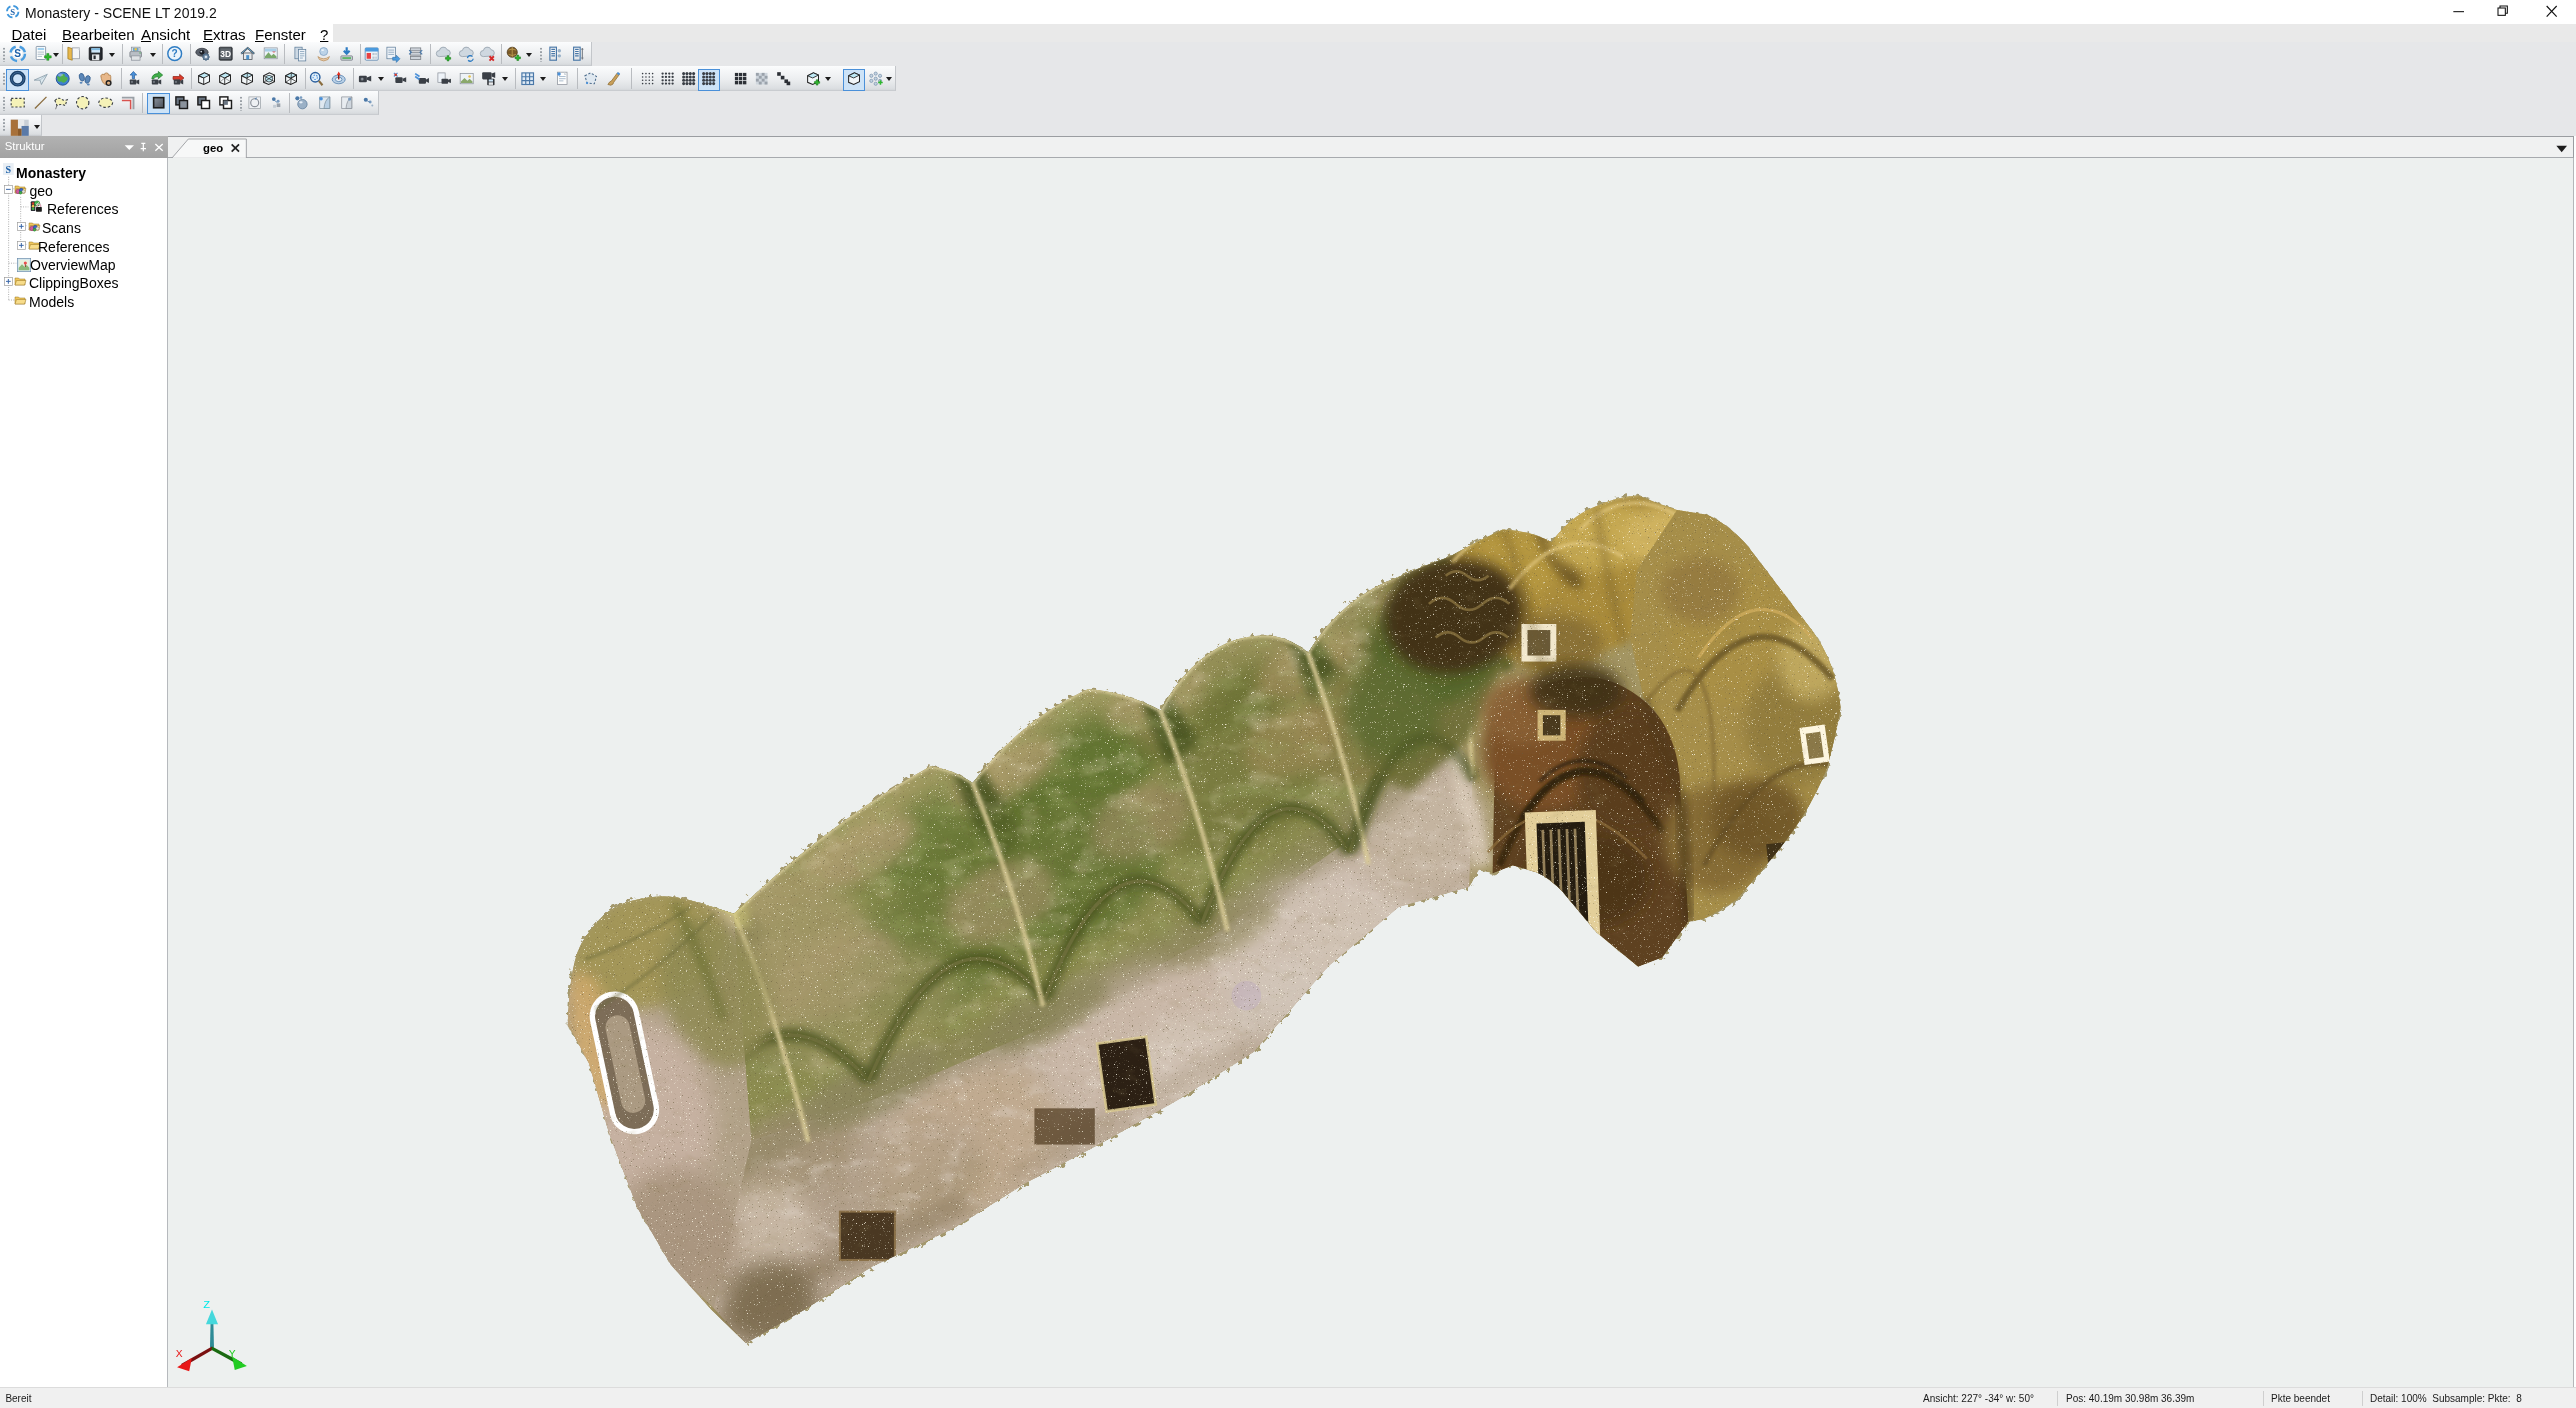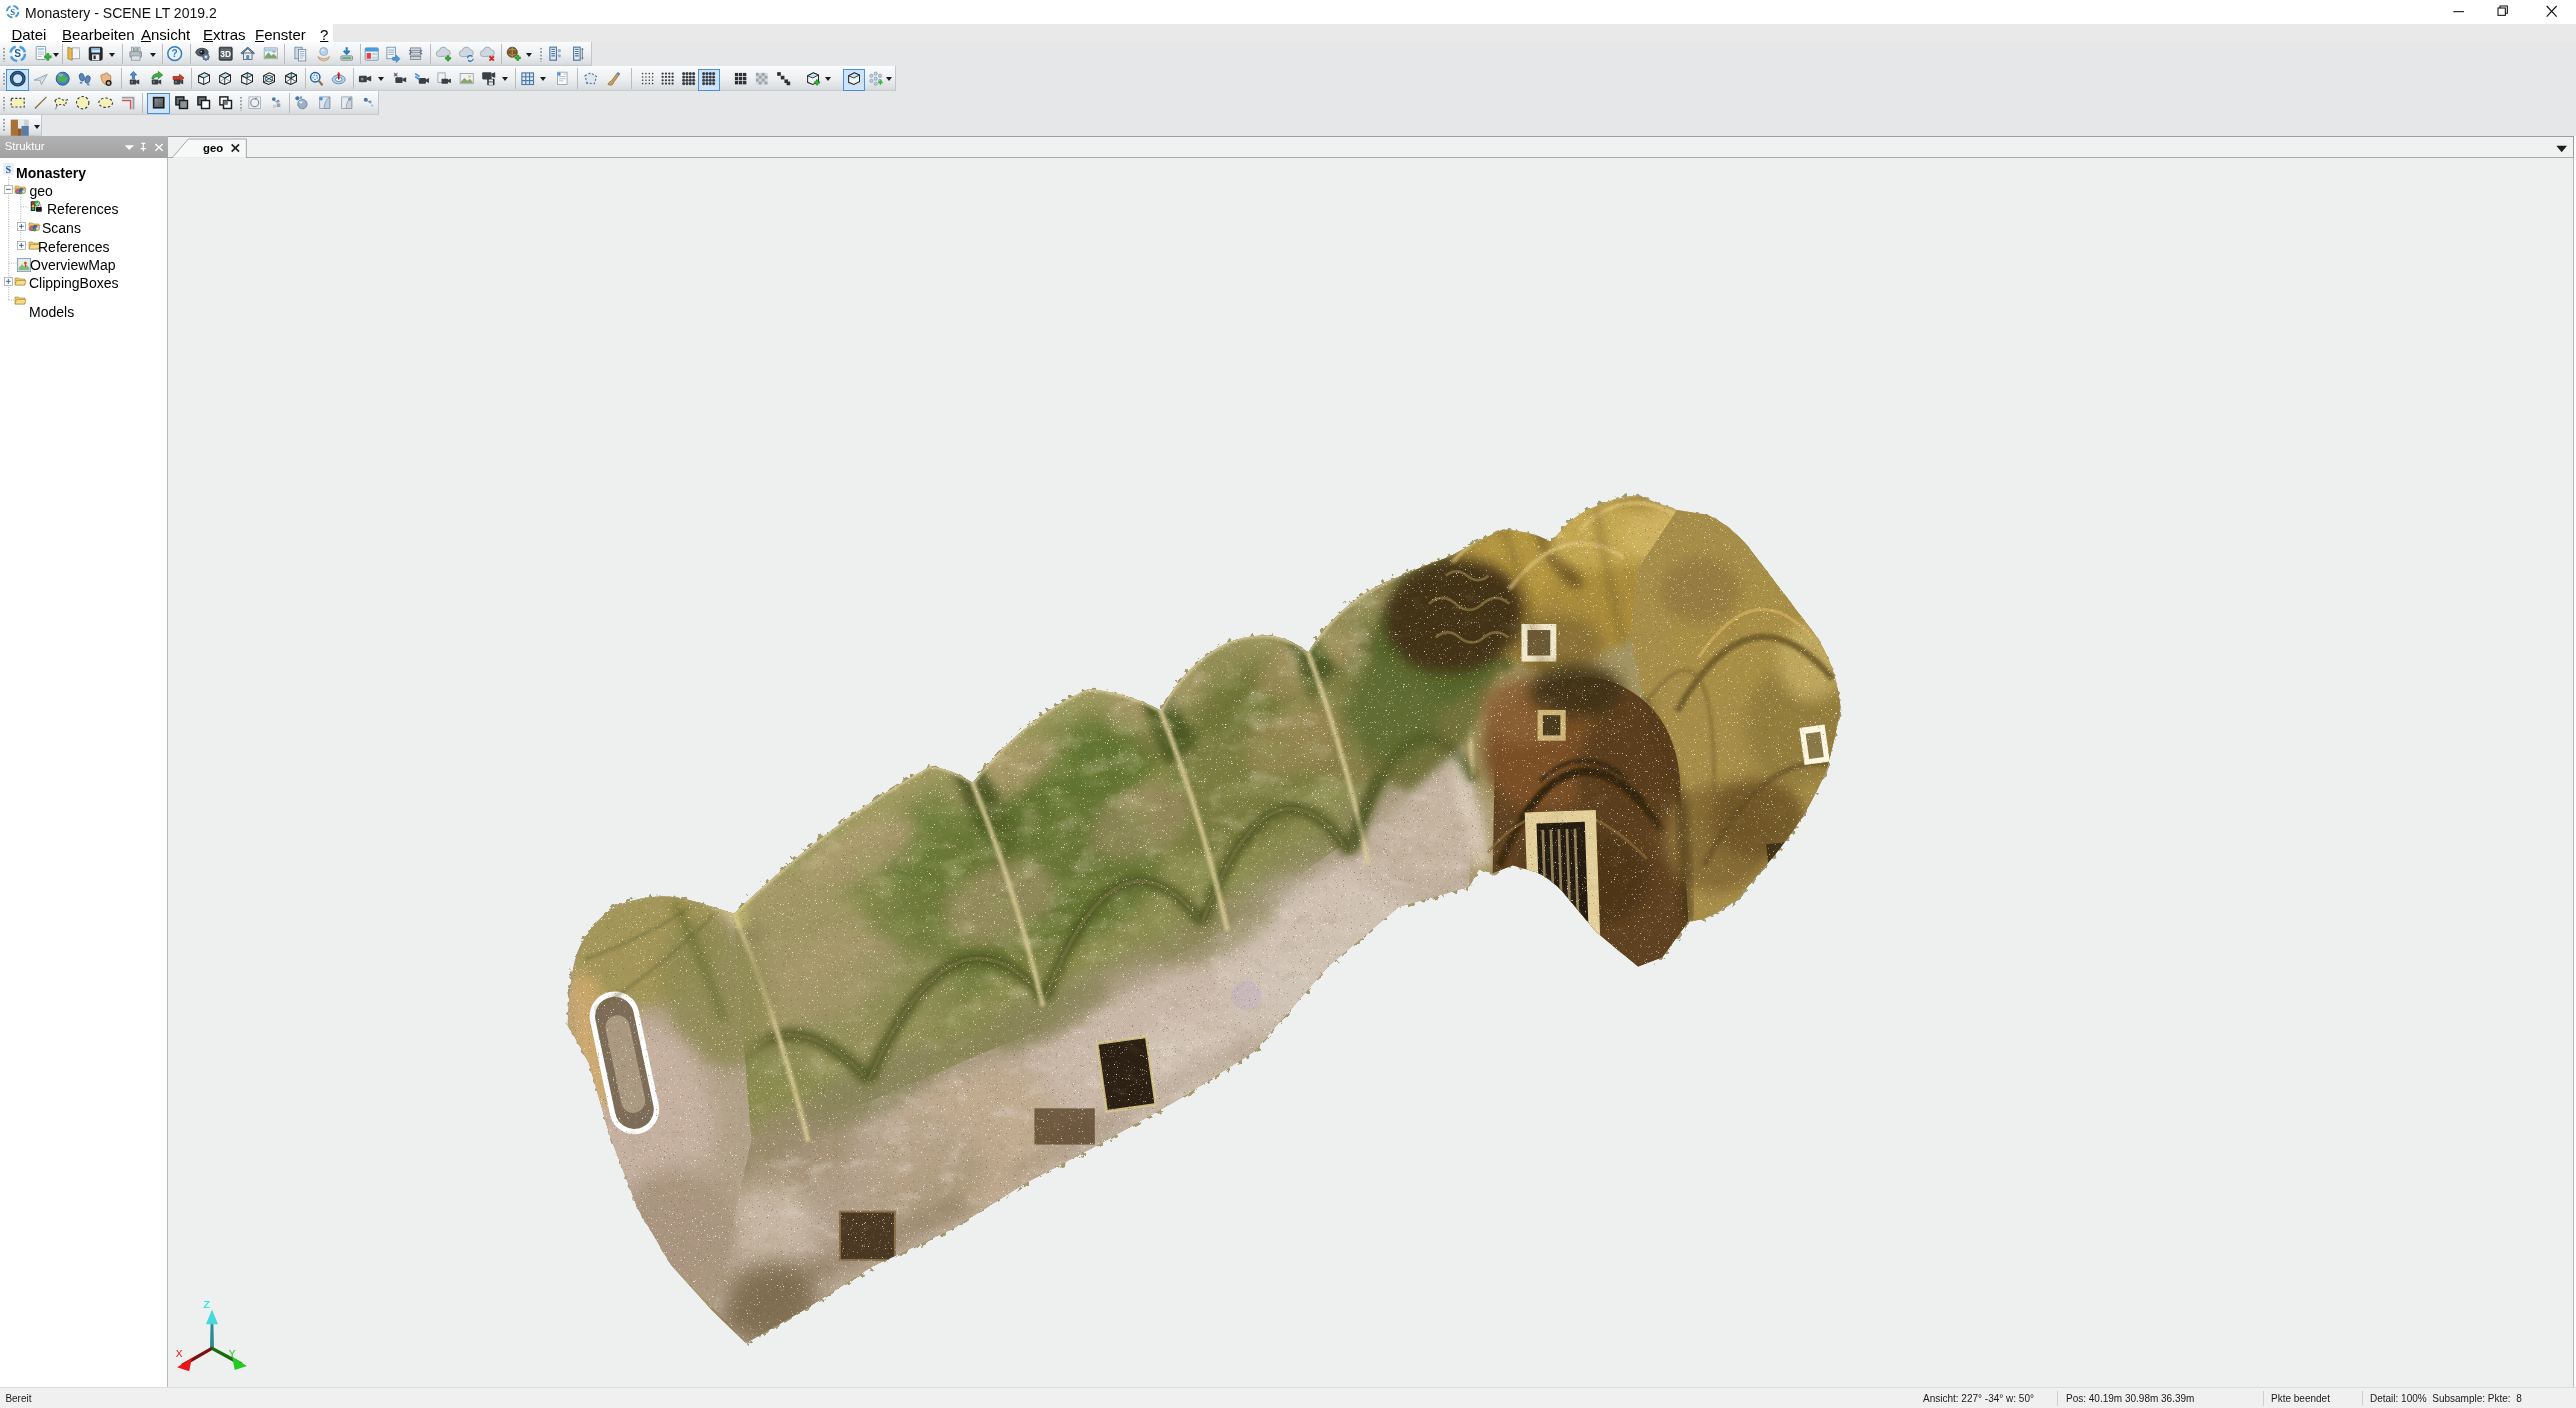--- a/index.html
+++ b/index.html
@@ -668,21 +668,21 @@
     </svg>
     <svg class="abs" style="left:14px;top:117px" width="12" height="12" viewBox="0 0 24 24">
       <path d="M2 6 L9 6 L11 8 L22 8 L22 20 L2 20 Z" fill="#efc75e" stroke="#96731e"></path>
       <path d="M2 20 L5 11 L24 11 L21 20 Z" fill="#f7dc8a" stroke="#96731e"></path>
     </svg>
     <div class="tree" style="left:29px;top:117px">ClippingBoxes</div>
     <svg class="abs" style="left:14px;top:136px" width="12" height="12" viewBox="0 0 24 24">
       <path d="M2 6 L9 6 L11 8 L22 8 L22 20 L2 20 Z" fill="#efc75e" stroke="#96731e"></path>
       <path d="M2 20 L5 11 L24 11 L21 20 Z" fill="#f7dc8a" stroke="#96731e"></path>
     </svg>
-    <div class="tree" style="left:29px;top:146px">Models</div>
+    <div class="tree" style="left:29px;top:136px">Models</div>
   </div>
 <div id="tabstrip" class="abs">
     <svg class="abs" style="left:0;top:0" width="134" height="22" viewBox="0 0 200 33">
       <path d="M5 32 L30 3 L117 3 L117 32 Z" fill="#f7f8f8" stroke="#8f9296" stroke-width="1.2"></path>
       <path d="M5 32.2 L117 32.2" stroke="#f7f8f8" stroke-width="1.6"></path>
       <text x="52" y="23" font-size="17" font-weight="bold" fill="#000" font-family="Liberation Sans">geo</text>
       <path d="M95 11 l11 11 M106 11 l-11 11" stroke="#222" stroke-width="2.6"></path>
     </svg>
     <svg class="abs" style="left:2387px;top:8px" width="13.4" height="8" viewBox="0 0 20 12">
       <path d="M2 1 L18 1 L10 11 Z" fill="#1c1c1c"></path>

